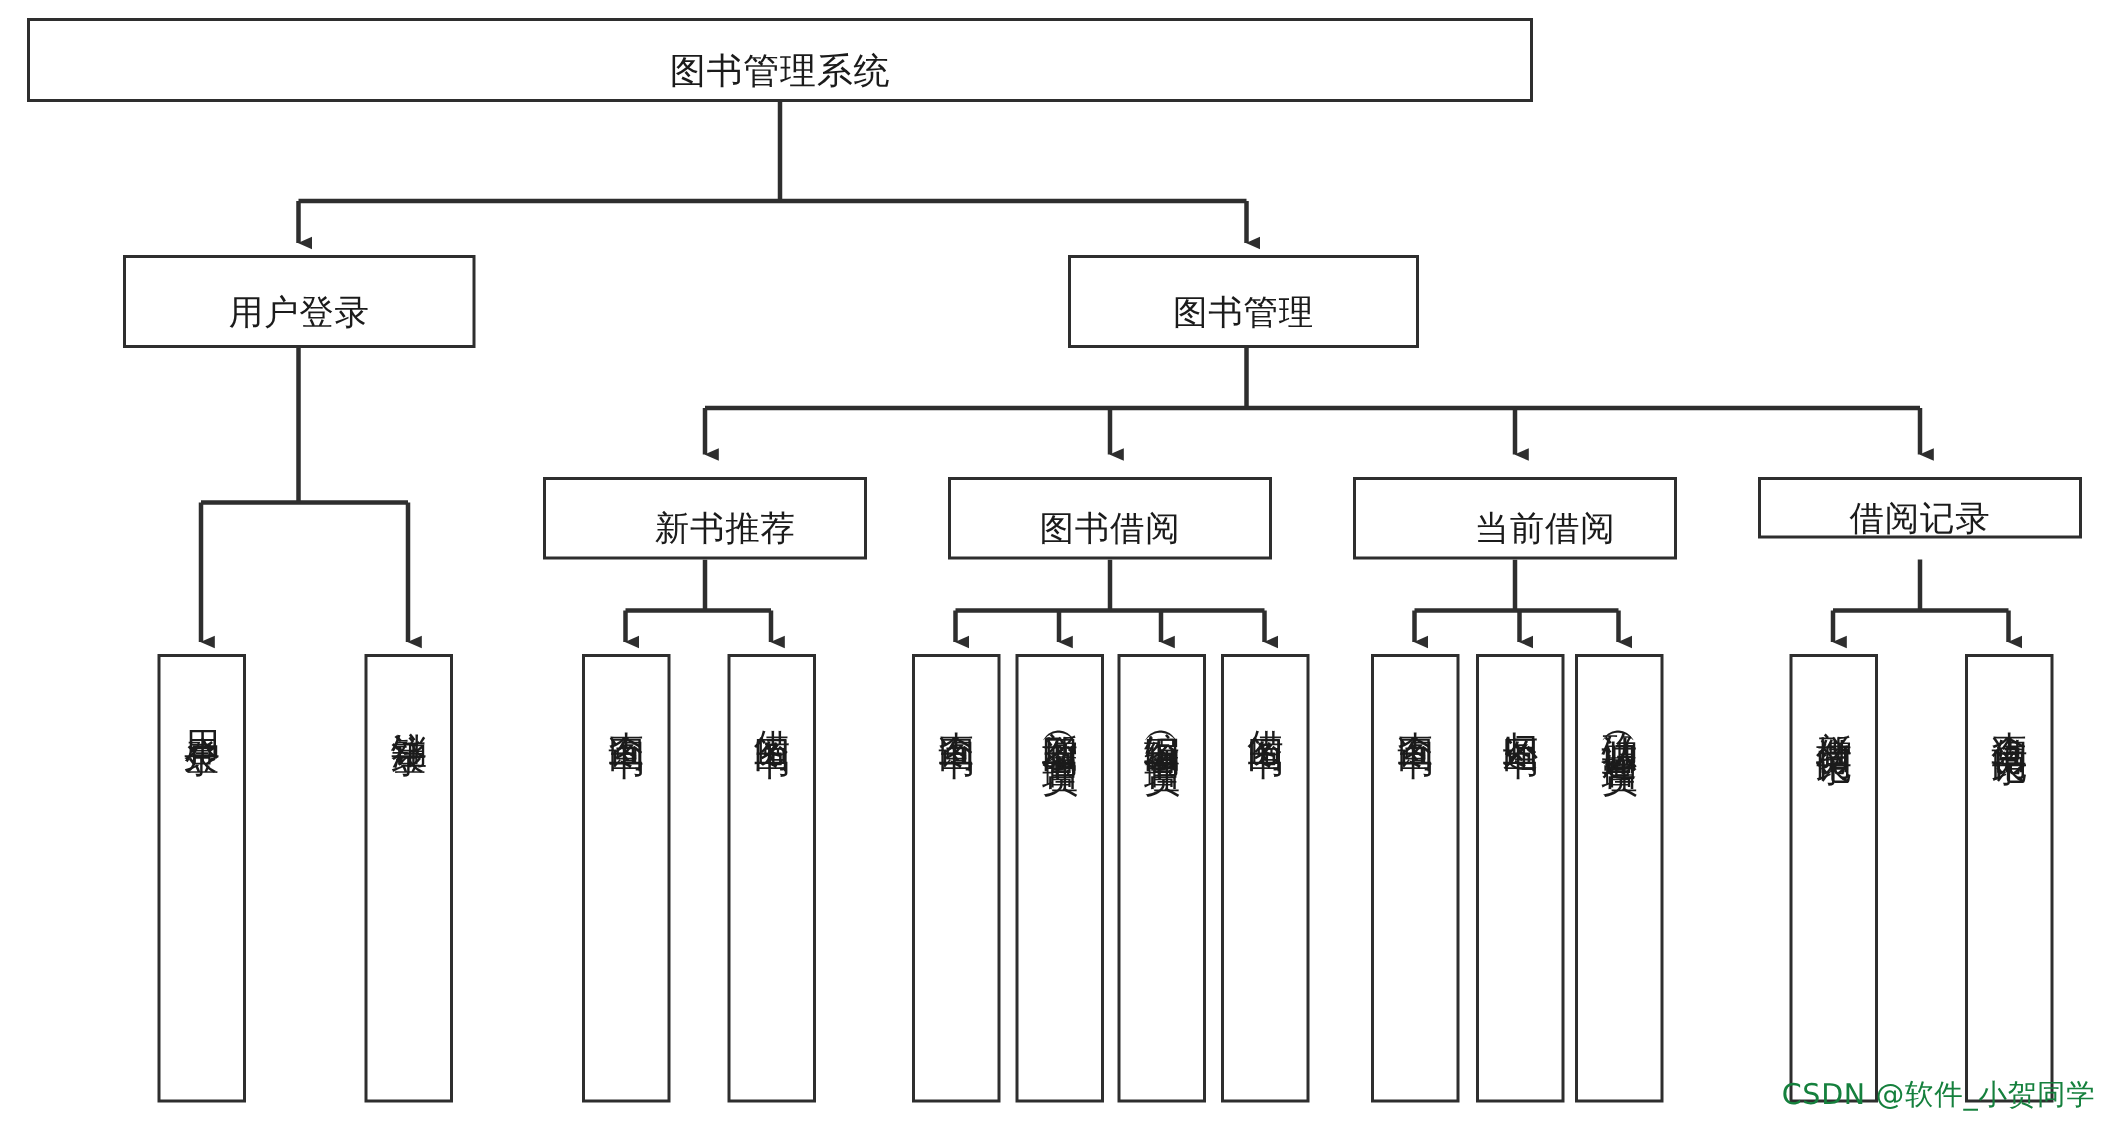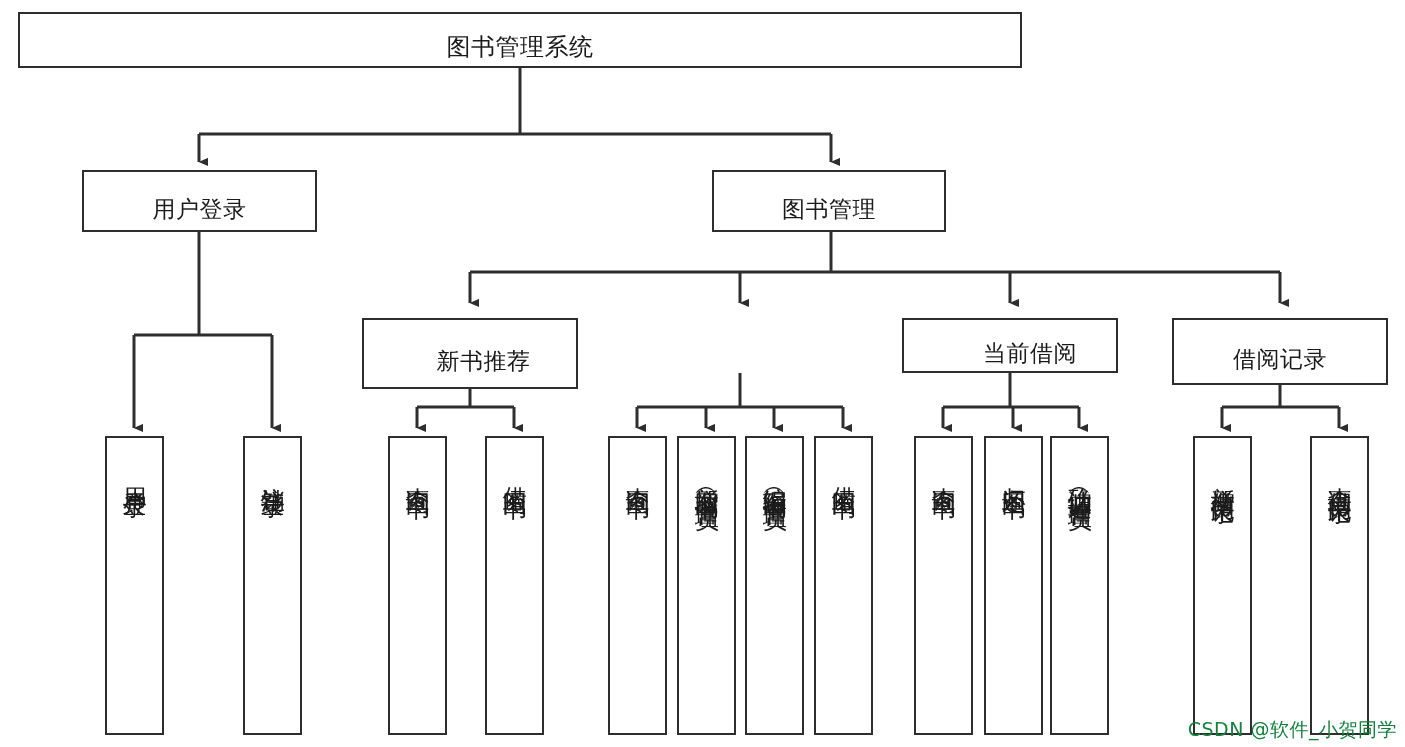--- a/index.html
+++ b/index.html
@@ -135,30 +135,33 @@
   </div>
 
   <div class="node node-h" style="left:82px; top:170px; width:235px; height:62px;">
     <span class="label">用户登录</span>
   </div>
 
   <div class="node node-h" style="left:712px; top:170px; width:234px; height:62px;">
     <span class="label">图书管理</span>
   </div>
 
-  <div class="node node-h" style="left:362px; top:318px; width:216px; height:71px;padding-left:27px;">
+  <div class="node node-h" style="left:362px; top:318px; width:216px; height:55px;padding-left:27px;">
     <span class="label">新书推荐</span>
   </div>
 
+  <div class="node node-h" style="left:632px; top:318px; width:216px; height:55px;">
+    <span class="label">图书借阅</span>
+  </div>
 
   <div class="node node-h" style="left:902px; top:318px; width:216px; height:55px;padding-left:40px;">
     <span class="label">当前借阅</span>
   </div>
 
-  <div class="node node-h" style="left:1172px; top:318px; width:216px; height:67px;">
+  <div class="node node-h" style="left:1172px; top:318px; width:216px; height:41px;">
     <span class="label">借阅记录</span>
   </div>
 
   <div class="node node-v" style="left:105px; top:436px; width:59px; height:299px;">
     <span class="label">用户登录</span>
   </div>
 
   <div class="node node-v" style="left:243px; top:436px; width:59px; height:299px;">
     <span class="label">注销登录</span>
   </div>

